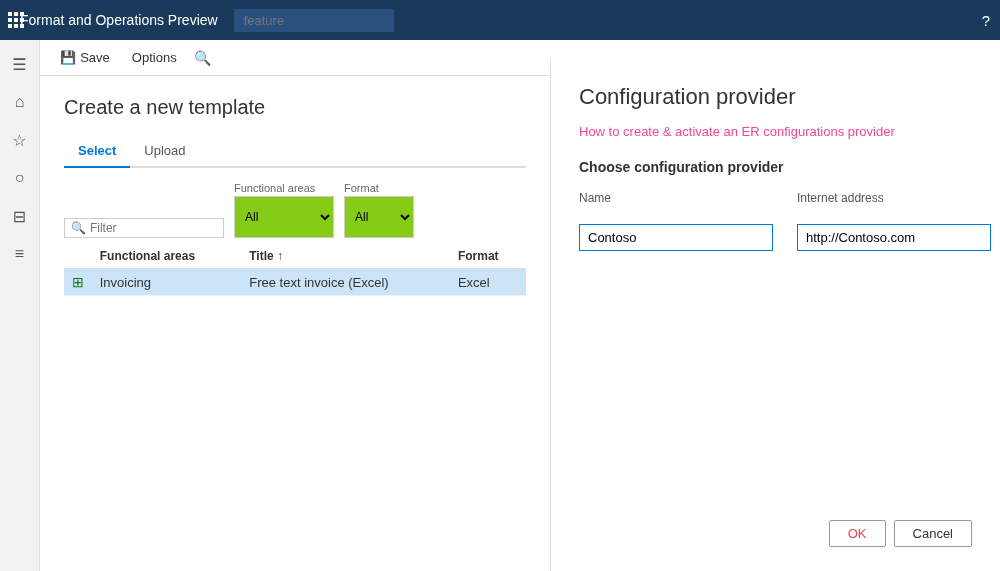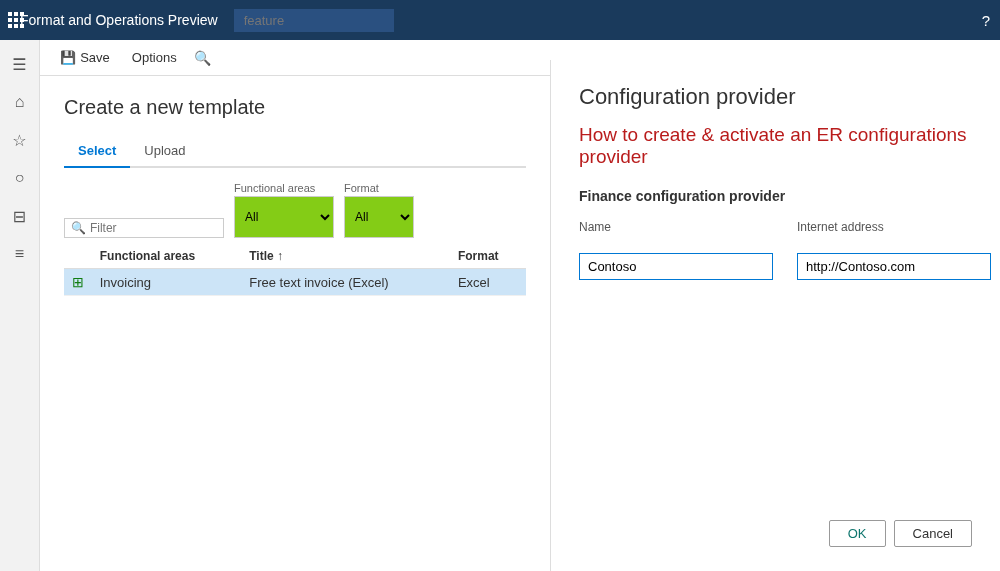--- a/index.html
+++ b/index.html
@@ -220,22 +220,22 @@
       overflow-y: auto;
       margin-top: 20px;
     }
     .panel-title {
       font-size: 22px;
       font-weight: 300;
       color: #333;
       margin-bottom: 14px;
     }
     .panel-link {
-      color: #b91c1c;
-      font-size: 19px;
+      color: #ec4899;
+      font-size: 13px;
       cursor: pointer;
       text-decoration: none;
       margin-bottom: 20px;
       display: block;
     }
     .panel-subtitle {
       font-size: 14px;
       font-weight: 600;
       color: #333;
       margin-bottom: 16px;
@@ -265,21 +265,21 @@
     }
     .btn {
       padding: 5px 18px;
       font-size: 13px;
       cursor: pointer;
       border-radius: 2px;
     }
     .btn-primary {
       background: #fff;
       border: 1px solid #999;
-      color: #0f766e;
+      color: #ef4444;
     }
     .btn-secondary {
       background: #fff;
       border: 1px solid #999;
       color: #333;
     }
   </style>
 </head>
 <body>
 
@@ -372,21 +372,21 @@
             <td>Excel</td>
           </tr>
         </tbody>
       </table>
     </div>
   </div>
 
   <div class="right-panel">
     <h2 class="panel-title">Configuration provider</h2>
     <a class="panel-link">How to create &amp; activate an ER configurations provider</a>
-    <p class="panel-subtitle">Finance configuration provider</p>
+    <p class="panel-subtitle">Choose configuration provider</p>
 
     <div class="form-row">
       <div class="form-field">
         <label class="form-label">Name</label>
         <input class="form-input" value="Contoso" style="">
       </div>
       <div class="form-field">
         <label class="form-label">Internet address</label>
         <input class="form-input" value="http://Contoso.com" style="">
       </div>

